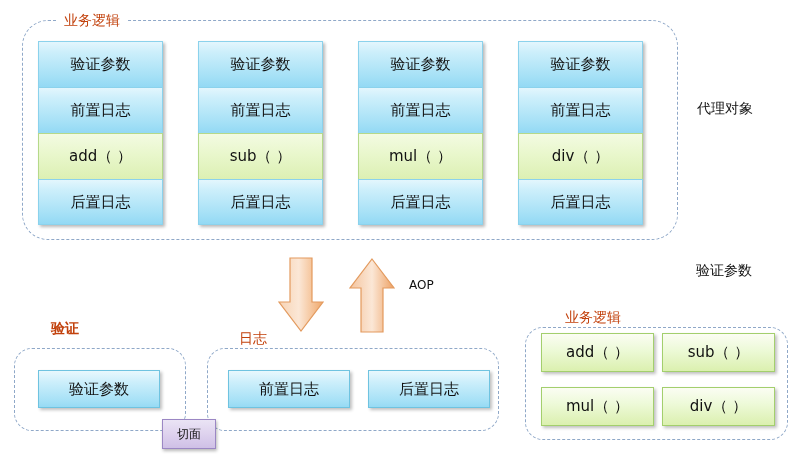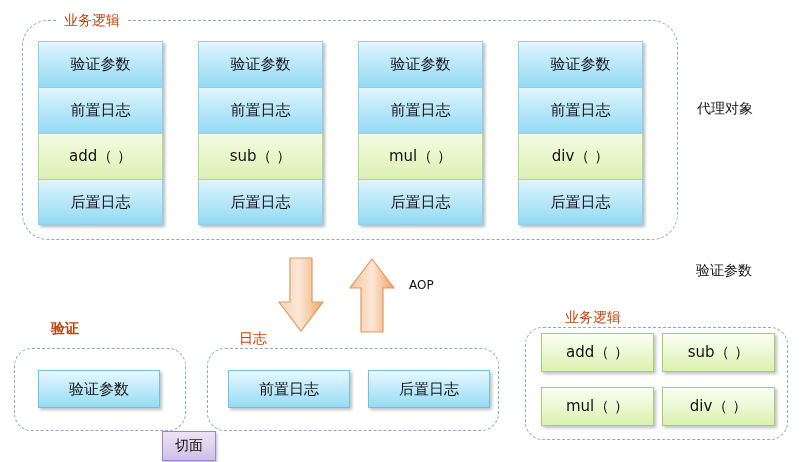--- a/index.html
+++ b/index.html
@@ -91,27 +91,26 @@
     border:1px solid #a3cf6d;
   }
 
   
   .badge{
     position:absolute;
     box-sizing:border-box;
     display:flex;
     align-items:center;
     justify-content:center;
-    font-size:14px;
+    font-size:12px;
     white-space:nowrap;
     background:linear-gradient(to bottom,#eae4f5 0%,#ded2ee 50%,#cfc0e6 100%);
     border:1px solid #9b87c4;
     box-shadow:1px 2px 3px rgba(0,0,0,0.28);
     z-index:6;
-    margin-top:12px;
   }
 
   
   .arrow{position:absolute;}
   .arrow svg{display:block;}
 </style>
 </head>
 <body>
 
 <div class="canvas">

